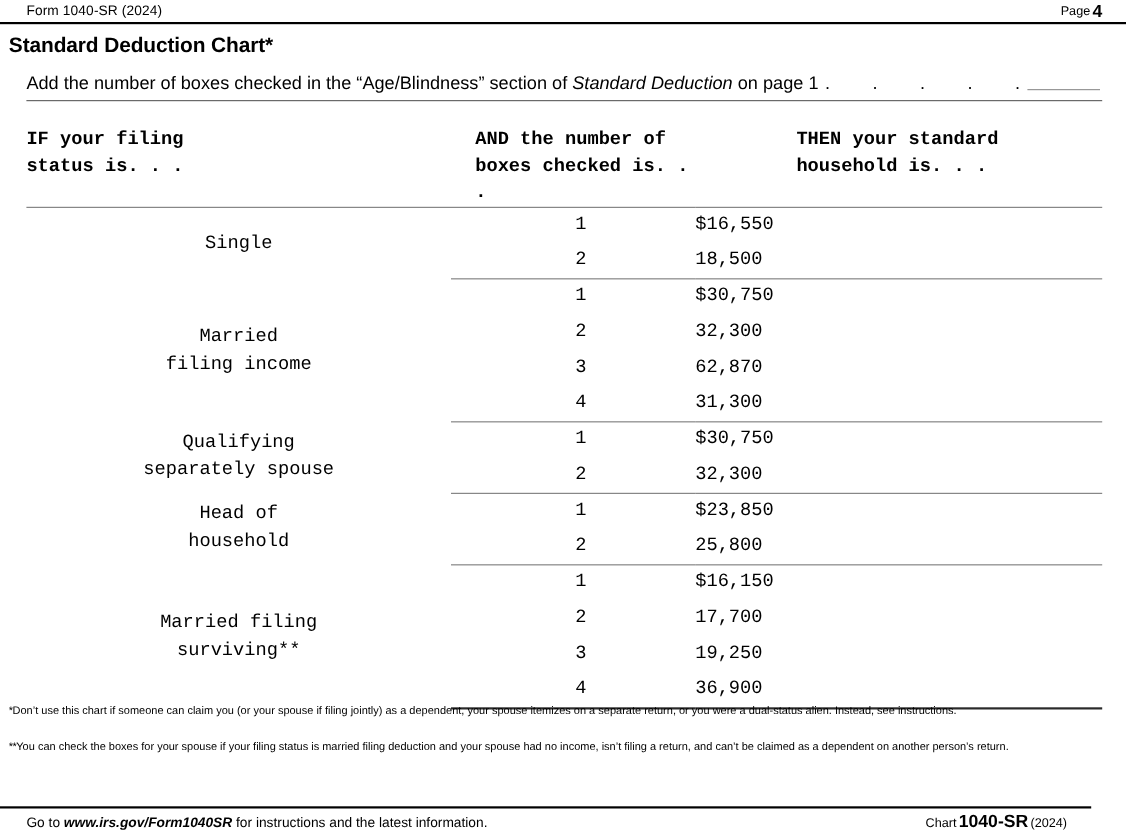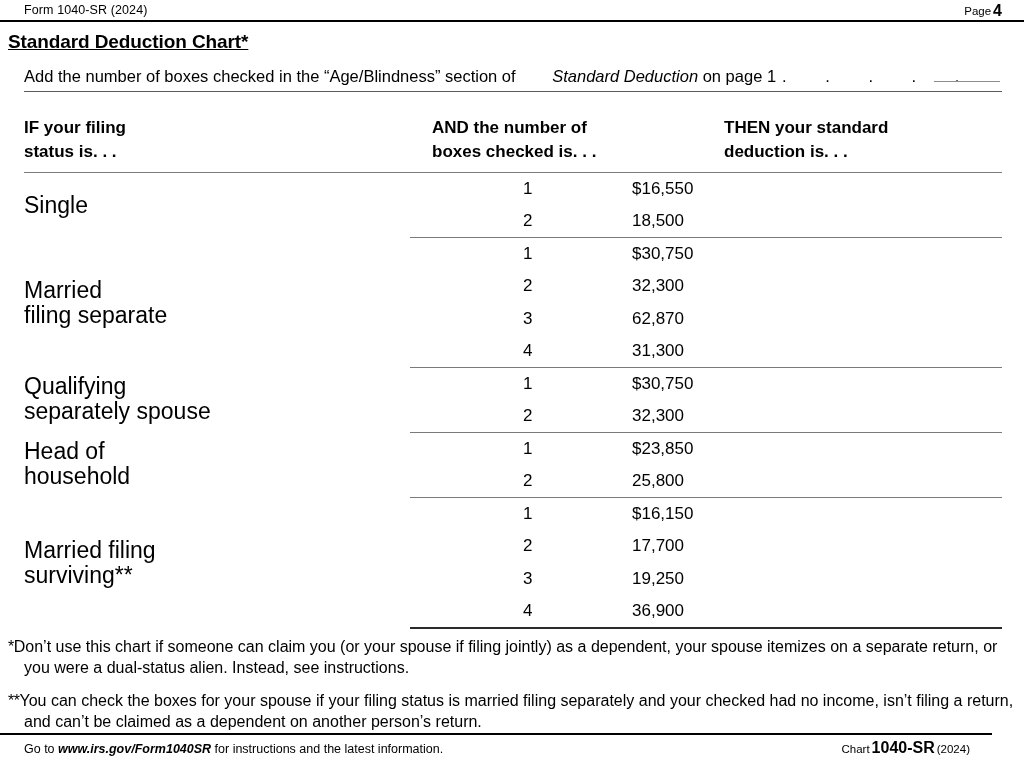--- a/index.html
+++ b/index.html
@@ -55,21 +55,20 @@
   }
 
   
   .chart-title {
     position: absolute;
     left: 8px;
     top: 31px;
     font-size: 19px;
     font-weight: bold;
     letter-spacing: -0.1px;
-    text-decoration: underline;
   }
 
   
   .instruction-row {
     position: absolute;
     left: 24px;
     top: 66px;
     width: 978px;
     height: 26px;
     box-sizing: border-box;
@@ -77,21 +76,20 @@
     display: flex;
     align-items: flex-start;
   }
   .instruction-text {
     font-size: 16.5px;
     line-height: 20px;
     white-space: nowrap;
   }
   .instruction-text em {
     font-style: italic;
-    margin-left: 32px;
   }
   .leader-dots {
     display: inline-block;
     margin-left: 6px;
     letter-spacing: 17px;
     font-size: 16.5px;
   }
   .answer-blank {
     position: absolute;
     right: 2px;
@@ -101,20 +99,21 @@
   }
 
   
   .chart-table {
     position: absolute;
     left: 24px;
     top: 112px;
     width: 978px;
     border-collapse: collapse;
     table-layout: fixed;
+    font-family: Liberation Mono, monospace;
   }
   .chart-table col.c-status { width: 386px; }
   .chart-table col.c-boxes  { width: 222px; }
   .chart-table col.c-amount { width: 370px; }
 
   .chart-table th {
     padding: 0;
     vertical-align: top;
     text-align: left;
     font-weight: bold;
@@ -130,24 +129,25 @@
 
   .chart-table td {
     padding: 0;
     font-size: 17px;
     line-height: 22px;
     vertical-align: middle;
   }
 
   
   td.status-cell {
-    font-size: 23px;
+    font-size: 17px;
     line-height: 25px;
     padding-left: 0px;
     white-space: nowrap;
+    text-align: center;
   }
   td.status-cell.top-align { vertical-align: top; padding-top: 6px; }
   td.status-cell.mid-align { vertical-align: middle; }
 
   td.boxes-cell {
     text-align: left;
     padding-left: 113px;
     font-size: 17px;
   }
   td.amount-cell {
@@ -165,21 +165,21 @@
   }
 
   
   .footnotes {
     position: absolute;
     left: 8px;
     top: 636px;
     width: 1008px;
   }
   .footnote {
-    font-size: 16px;
+    font-size: 10px;
     line-height: 21px;
     margin-bottom: 12px;
     padding-left: 16px;
     text-indent: -16px;
   }
   .footnote .fn-mark { letter-spacing: -0.5px; }
 
   
   .page-footer {
     position: absolute;
@@ -244,41 +244,41 @@
         </th>
         <th>
           <div class="th-inner th-boxes">
             <div>AND the number of</div>
             <div>boxes checked is. . .</div>
           </div>
         </th>
         <th>
           <div class="th-inner th-amount">
             <div>THEN your standard</div>
-            <div>deduction is. . .</div>
+            <div>household is. . .</div>
           </div>
         </th>
       </tr>
     </thead>
     <tbody id="chart-body">
         <tr style="height: 32.5px;">
           <td class="status-cell mid-align" rowspan="2">
             <div>Single</div>
           </td>
           <td class="boxes-cell">1</td>
           <td class="amount-cell">$16,550</td>
         </tr>
         <tr class="group-end" style="height: 32.5px;">
           <td class="boxes-cell" style="border-bottom: 1.5px solid rgb(122, 122, 122);">2</td>
           <td class="amount-cell" style="border-bottom: 1.5px solid rgb(122, 122, 122); margin-top: 12px;">18,500</td>
         </tr>
         <tr style="height: 32.5px;">
           <td class="status-cell mid-align" rowspan="4">
             <div>Married</div>
-            <div>filing separate</div>
+            <div>filing income</div>
           </td>
           <td class="boxes-cell">1</td>
           <td class="amount-cell">$30,750</td>
         </tr>
         <tr style="height: 32.5px;">
           <td class="boxes-cell">2</td>
           <td class="amount-cell">32,300</td>
         </tr>
         <tr style="height: 32.5px;">
           <td class="boxes-cell">3</td>
@@ -330,21 +330,21 @@
         </tr>
         <tr class="last-row" style="height: 32.5px;">
           <td class="boxes-cell">4</td>
           <td class="amount-cell">36,900</td>
         </tr>
       </tbody>
   </table>
 
   <div class="footnotes" id="footnotes">
       <div class="footnote"><span class="fn-mark">*</span><span>Don’t use this chart if someone can claim you (or your spouse if filing jointly) as a dependent, your spouse itemizes on a separate return, or you were a dual-status alien. Instead, see instructions.</span></div>
-      <div class="footnote"><span class="fn-mark">**</span><span>You can check the boxes for your spouse if your filing status is married filing separately and your checked had no income, isn’t filing a return, and can’t be claimed as a dependent on another person’s return.</span></div>
+      <div class="footnote"><span class="fn-mark">**</span><span>You can check the boxes for your spouse if your filing status is married filing deduction and your spouse had no income, isn’t filing a return, and can’t be claimed as a dependent on another person’s return.</span></div>
     </div>
 
   <div class="page-footer">
     <div class="footer-left"><span>Go to </span><em>www.irs.gov/Form1040SR</em><span> for instructions and the latest information.</span></div>
     <div class="footer-right"><span>Chart</span><span class="form-no">1040-SR</span><span>(2024)</span></div>
   </div>
 
 </div>
 
 </body></html>

